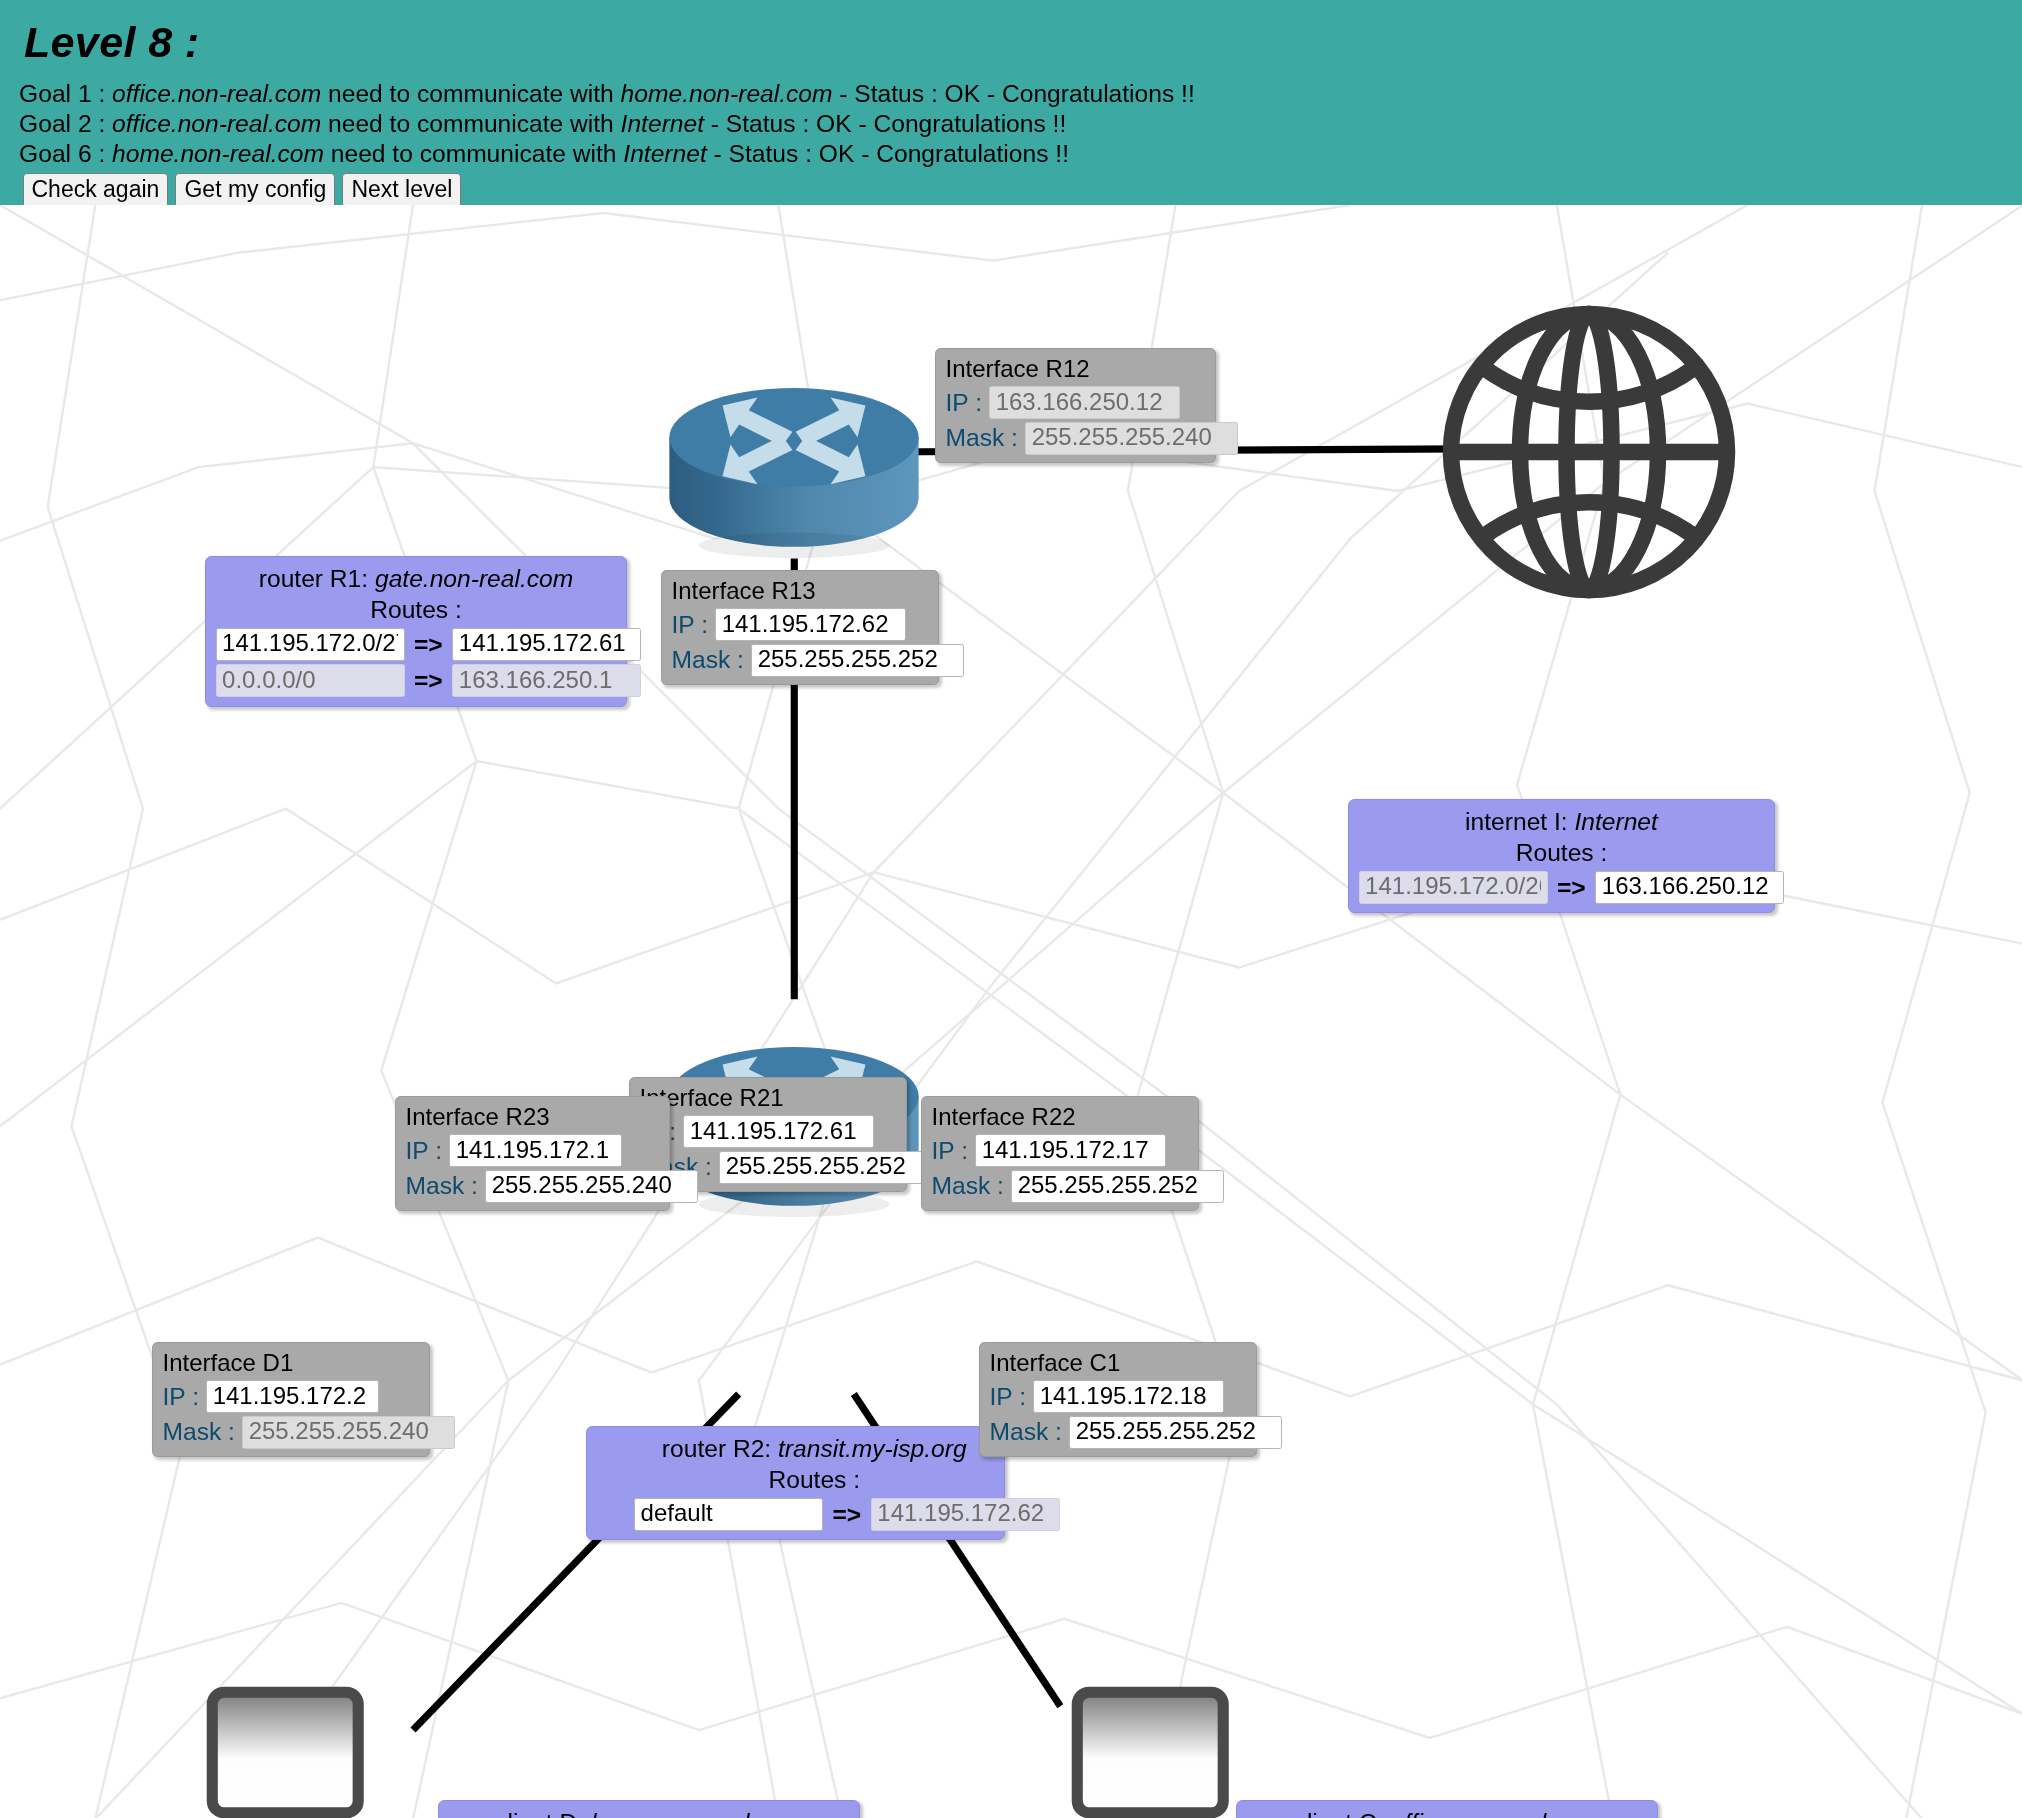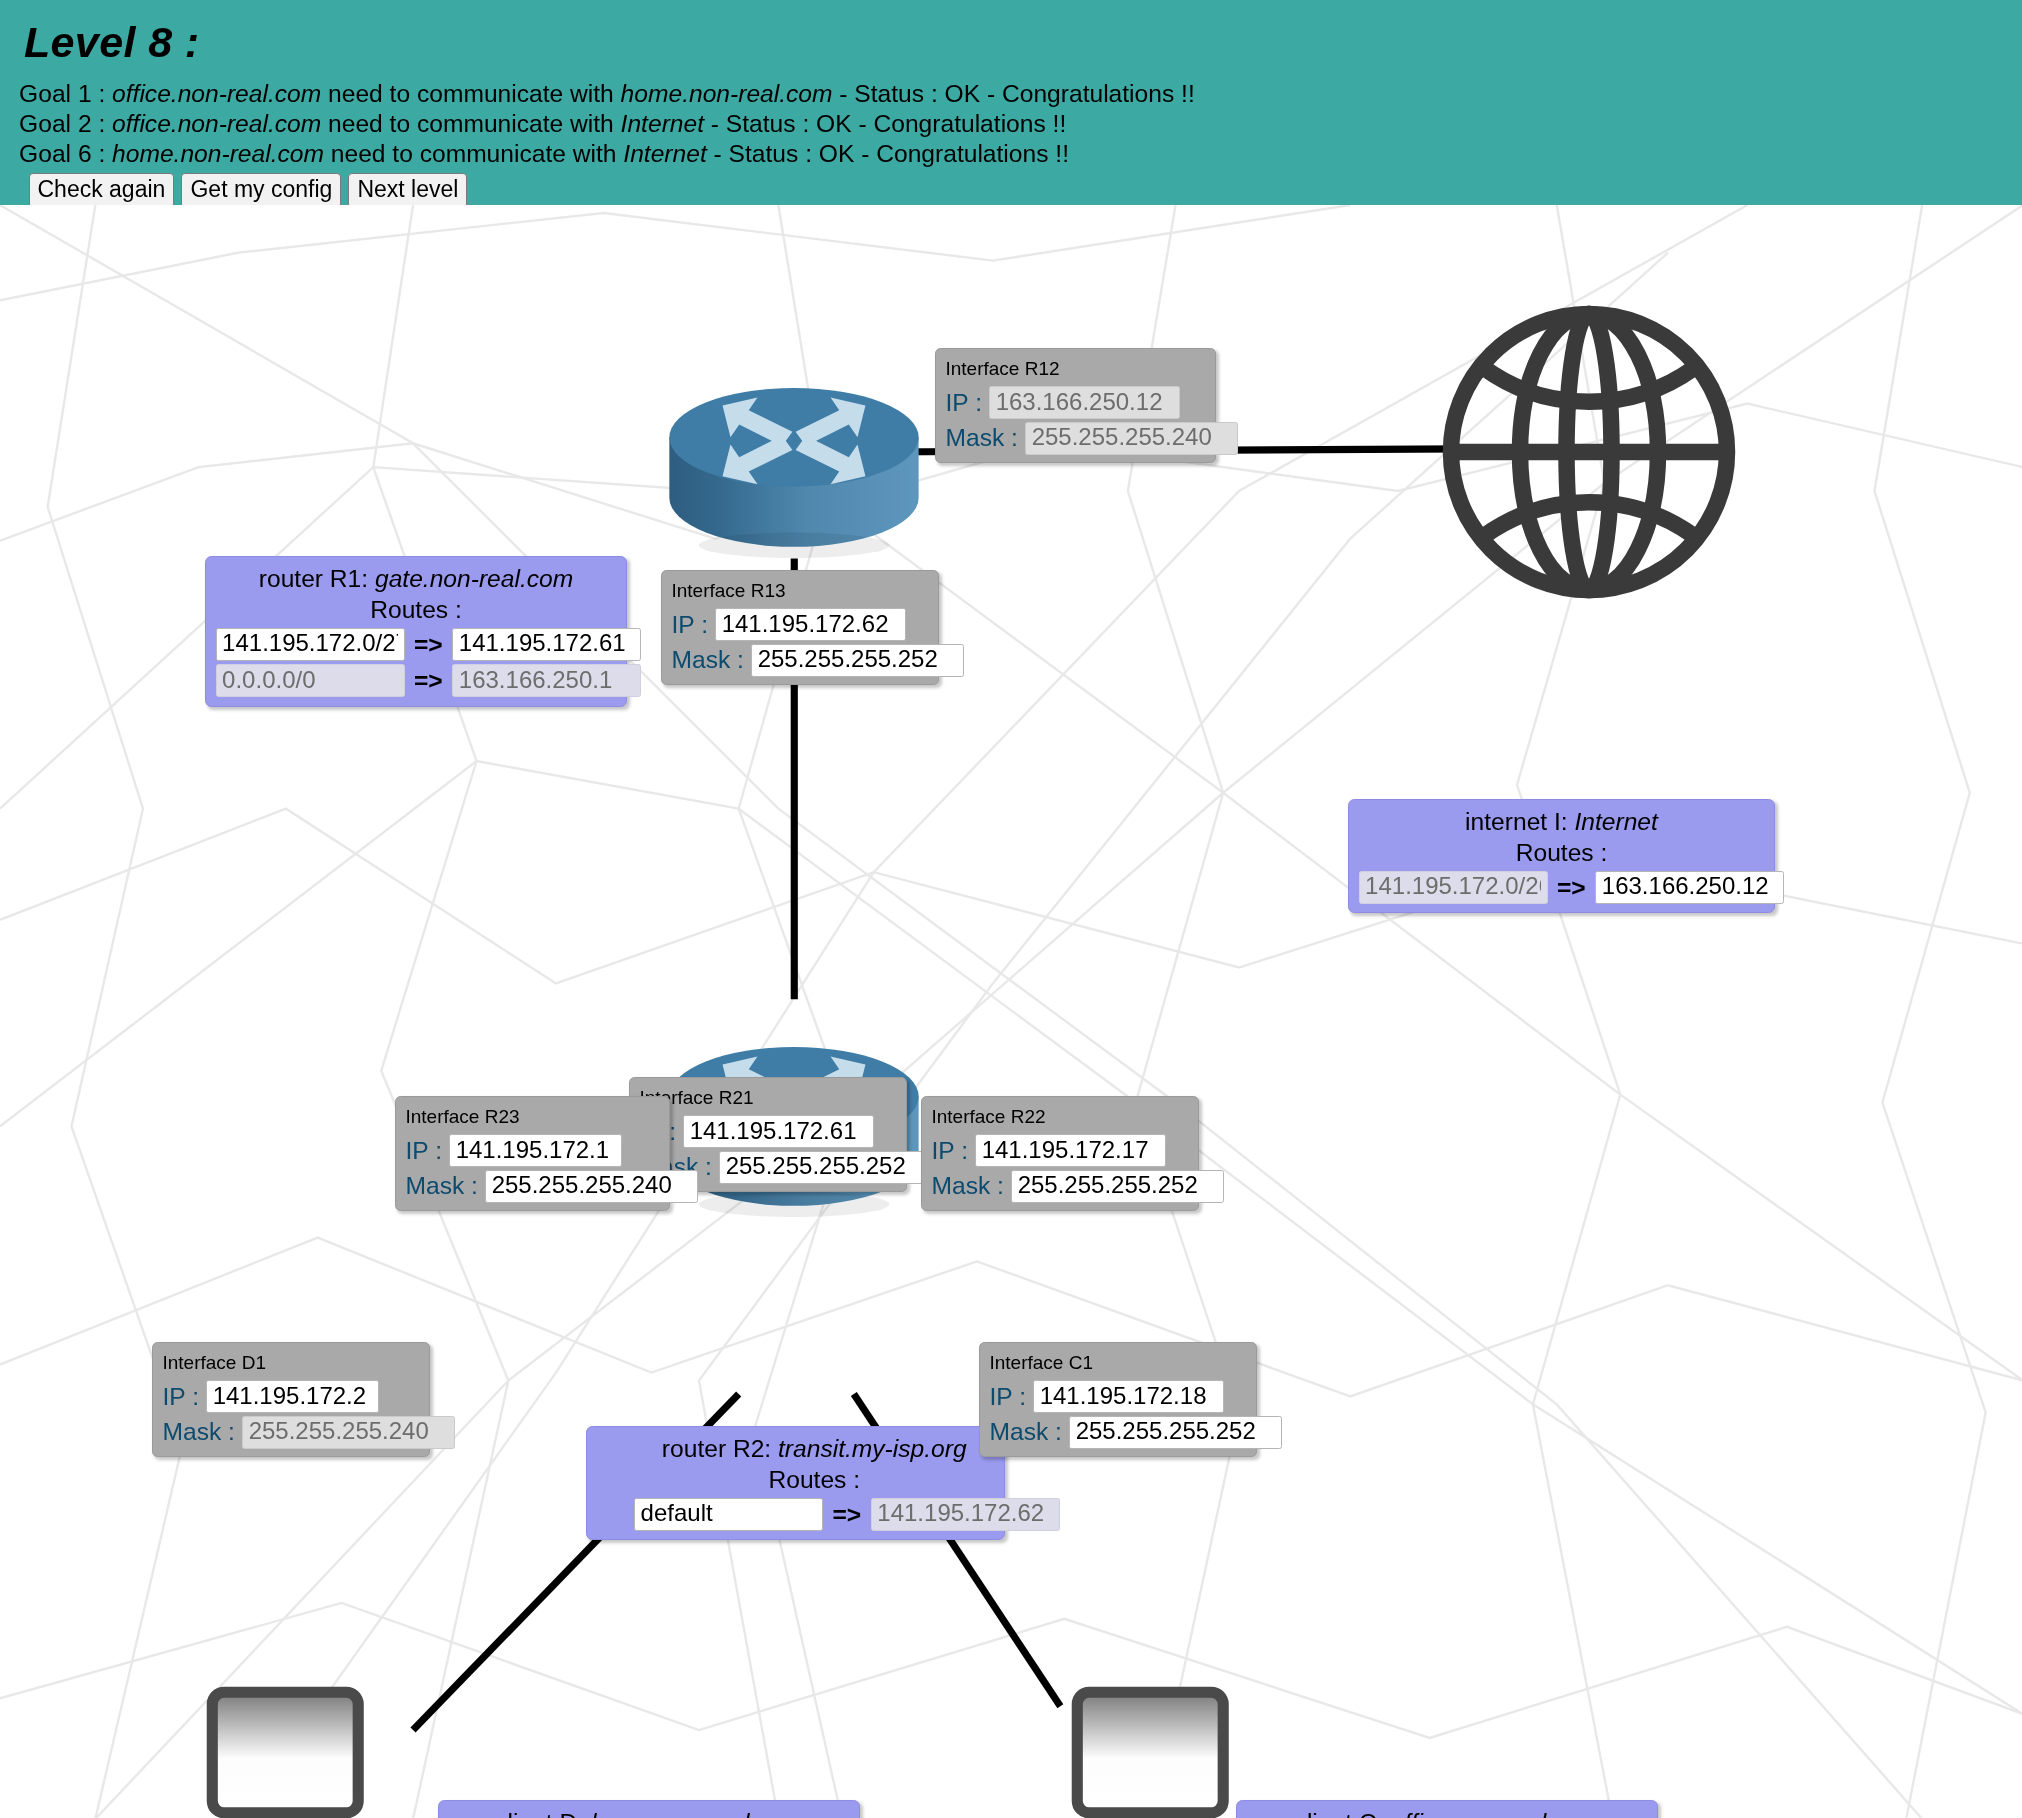--- a/index.html
+++ b/index.html
@@ -34,21 +34,21 @@
   }
   .goal-line {
     font-size: 24.6px;
     line-height: 30px;
     color: #000;
     margin: 0 0 0 1.6px;
     white-space: nowrap;
   }
   .goal-line em { font-style: italic; }
   #btn-row {
-    margin: 4px 0 0 11px;
+    margin: 4px 0 0 5px;
     display: flex;
     gap: 7.1px;
   }
   .hbtn {
     font-family: "Liberation Sans", sans-serif;
     font-size: 23px;
     line-height: 23px;
     padding: 4px 8px 5.6px 8px;
     background: #f2f2f2;
     border: 1.6px solid #7a7a7a;
@@ -84,21 +84,21 @@
   
   .iface-box {
     position: absolute;
     background: #a9a9a9;
     border: 1.6px solid #9a9a9a;
     border-radius: 5.6px;
     padding: 4.8px 8px 7.1px 9.5px;
     box-shadow: 2.4px 2.4px 3.2px rgba(0,0,0,0.22);
   }
   .iface-title {
-    font-size: 19px;
+    font-size: 24px;
     line-height: 30px;
     color: #000;
     white-space: nowrap;
   }
   .iface-row {
     display: flex;
     align-items: center;
     margin-top: 2.4px;
     white-space: nowrap;
   }

